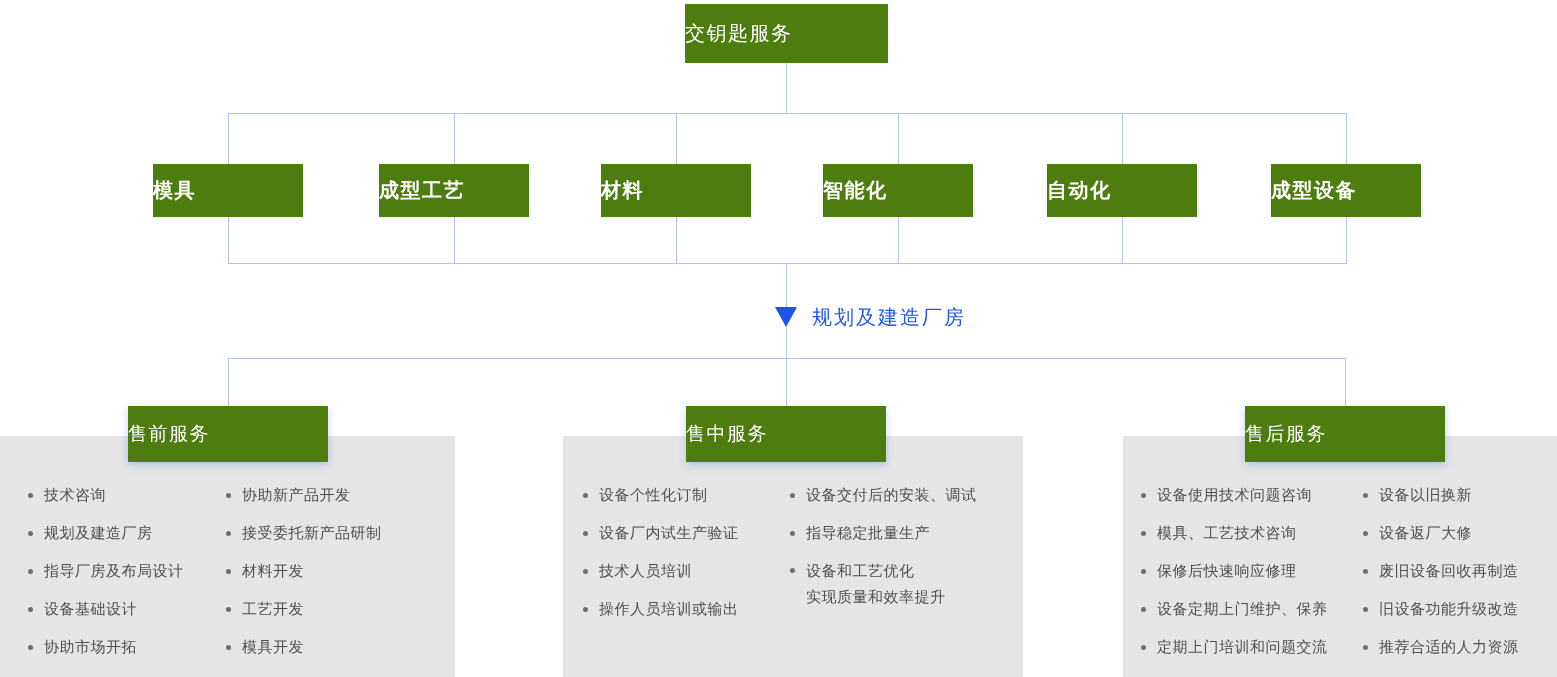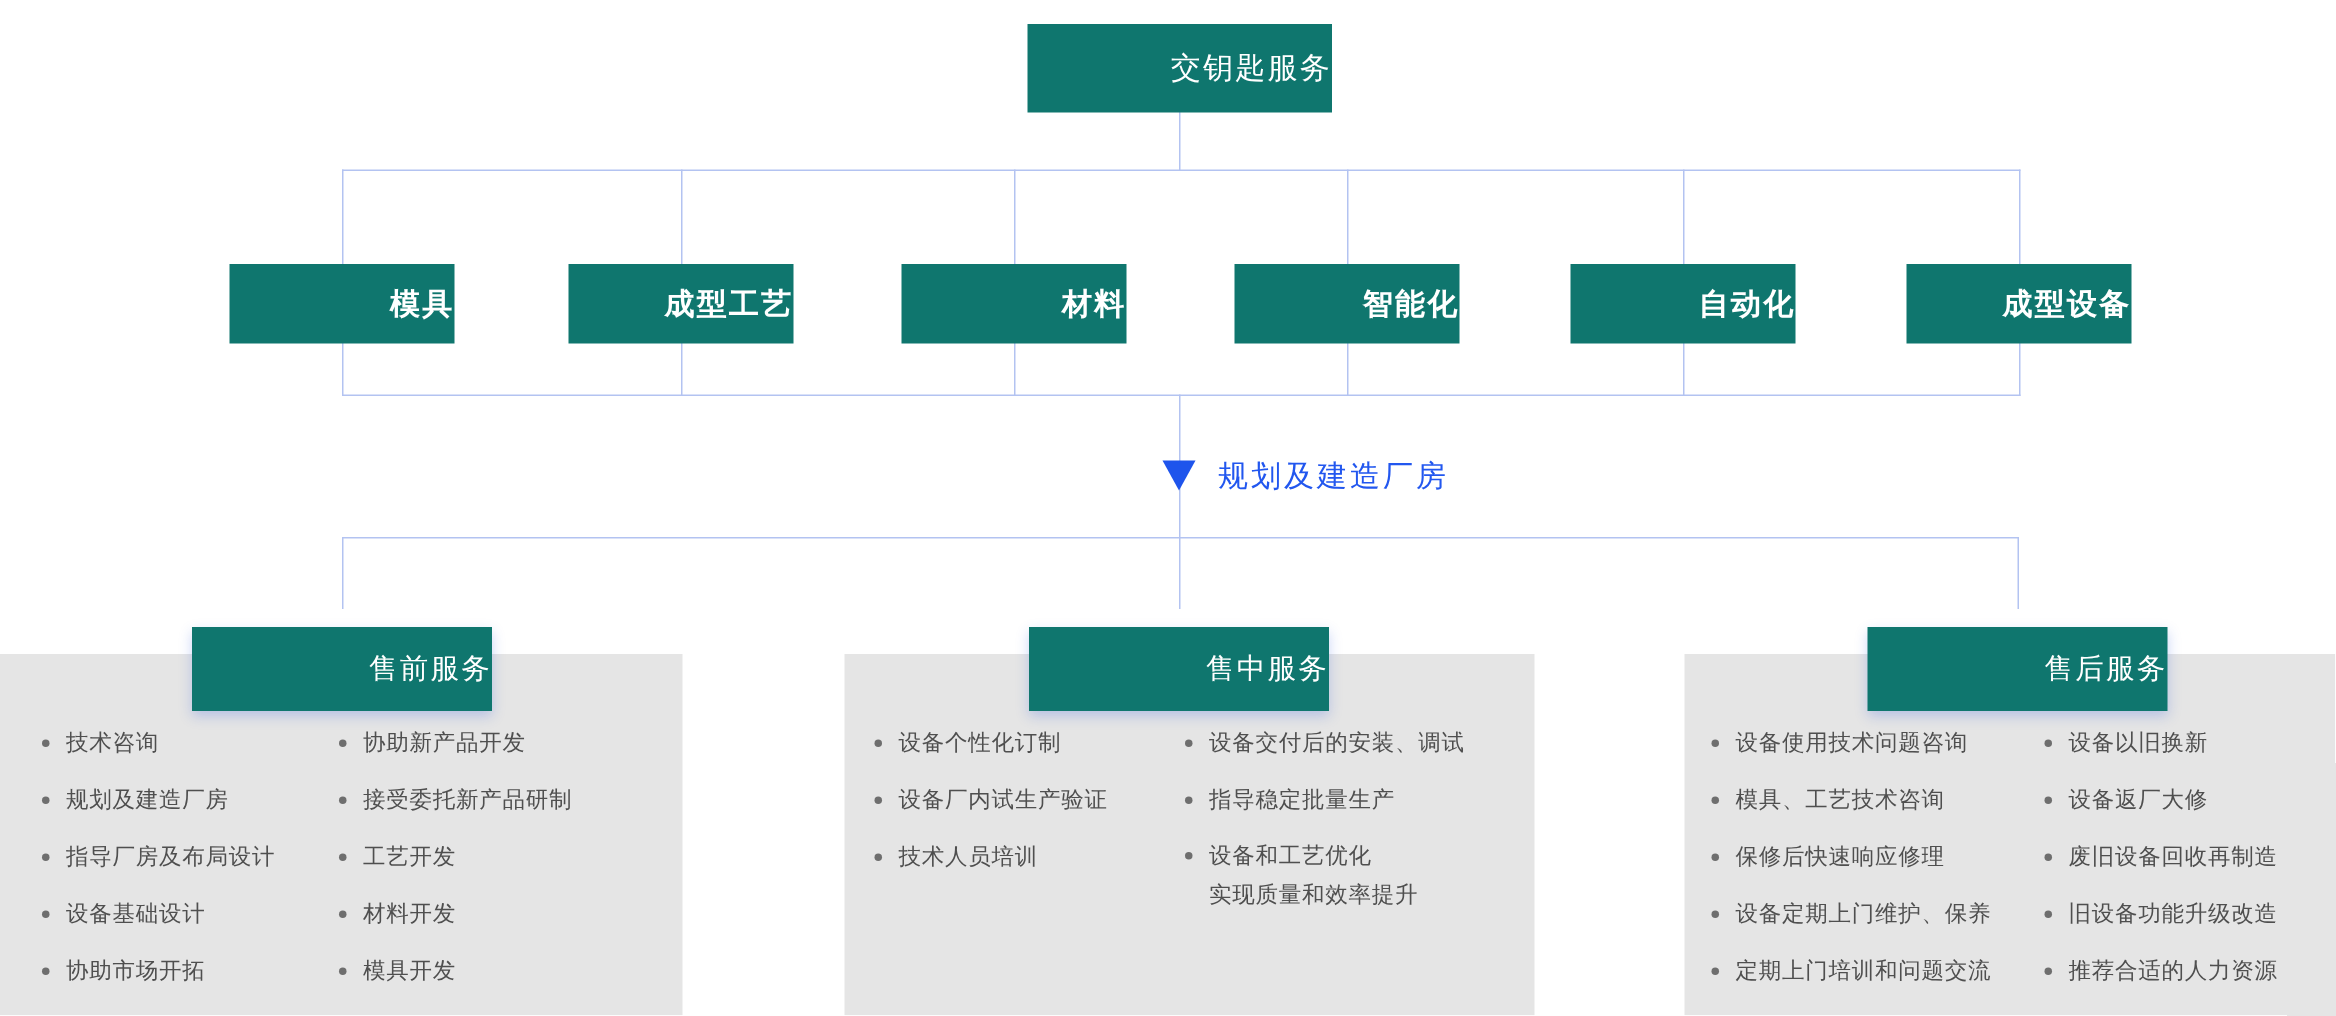--- a/index.html
+++ b/index.html
@@ -12,28 +12,27 @@
     overflow: hidden;
   }
   
   .line { position: absolute; background: #b3c3f1; z-index: 0; }
   .line.v { width: 1px; }
   .line.h { height: 1px; }
 
   
   .bluebox {
     position: absolute;
-    background: #0f766e;
+    background: #4d7c0f;
     color: #ffffff;
     display: flex;
     align-items: center;
-    justify-content: flex-end;
+    justify-content: flex-start;
     letter-spacing: 1.5px;
     z-index: 2;
-    margin-top: 12px;
   }
   .root-box   { left: 685px; top: 4px;  width: 203px; height: 59px; font-size: 20px; font-weight: 500; }
   .branch-box { top: 164px; width: 150px; height: 53px; font-size: 20px; font-weight: 600; }
   .header-box { top: 406px; width: 200px; height: 56px; font-size: 19px; font-weight: 500;
                 box-shadow: 0 3px 8px rgba(42,89,222,0.25); }
 
   
   .down-arrow {
     position: absolute; left: 775px; top: 307px;
     width: 0; height: 0; z-index: 2;
@@ -157,25 +156,25 @@
       <li>
           <span class="dot"></span>
           <span data-bind="services.0.columns.1.0">协助新产品开发</span>
         </li>
       <li>
           <span class="dot"></span>
           <span data-bind="services.0.columns.1.1">接受委托新产品研制</span>
         </li>
       <li>
           <span class="dot"></span>
+          <span data-bind="services.0.columns.1.2">材料开发</span>
+        </li>
+      <li>
+          <span class="dot"></span>
           <span data-bind="services.0.columns.1.3">工艺开发</span>
-        </li>
-      <li>
-          <span class="dot"></span>
-          <span data-bind="services.0.columns.1.2">材料开发</span>
         </li>
       <li>
           <span class="dot"></span>
           <span data-bind="services.0.columns.1.4">模具开发</span>
         </li>
     </ul>
   </div>
 
   <div class="panel panel-mid">
     <ul class="blist col1-mid">
@@ -184,20 +183,24 @@
           <span data-bind="services.1.columns.0.0">设备个性化订制</span>
         </li>
       <li>
           <span class="dot"></span>
           <span data-bind="services.1.columns.0.1">设备厂内试生产验证</span>
         </li>
       <li>
           <span class="dot"></span>
           <span data-bind="services.1.columns.0.2">技术人员培训</span>
         </li>
+      <li>
+          <span class="dot"></span>
+          <span data-bind="services.1.columns.0.3">操作人员培训或输出</span>
+        </li>
     </ul>
     <ul class="blist col2-mid">
       <li>
           <span class="dot"></span>
           <span data-bind="services.1.columns.1.0">设备交付后的安装、调试</span>
         </li>
       <li>
           <span class="dot"></span>
           <span data-bind="services.1.columns.1.1">指导稳定批量生产</span>
         </li>

